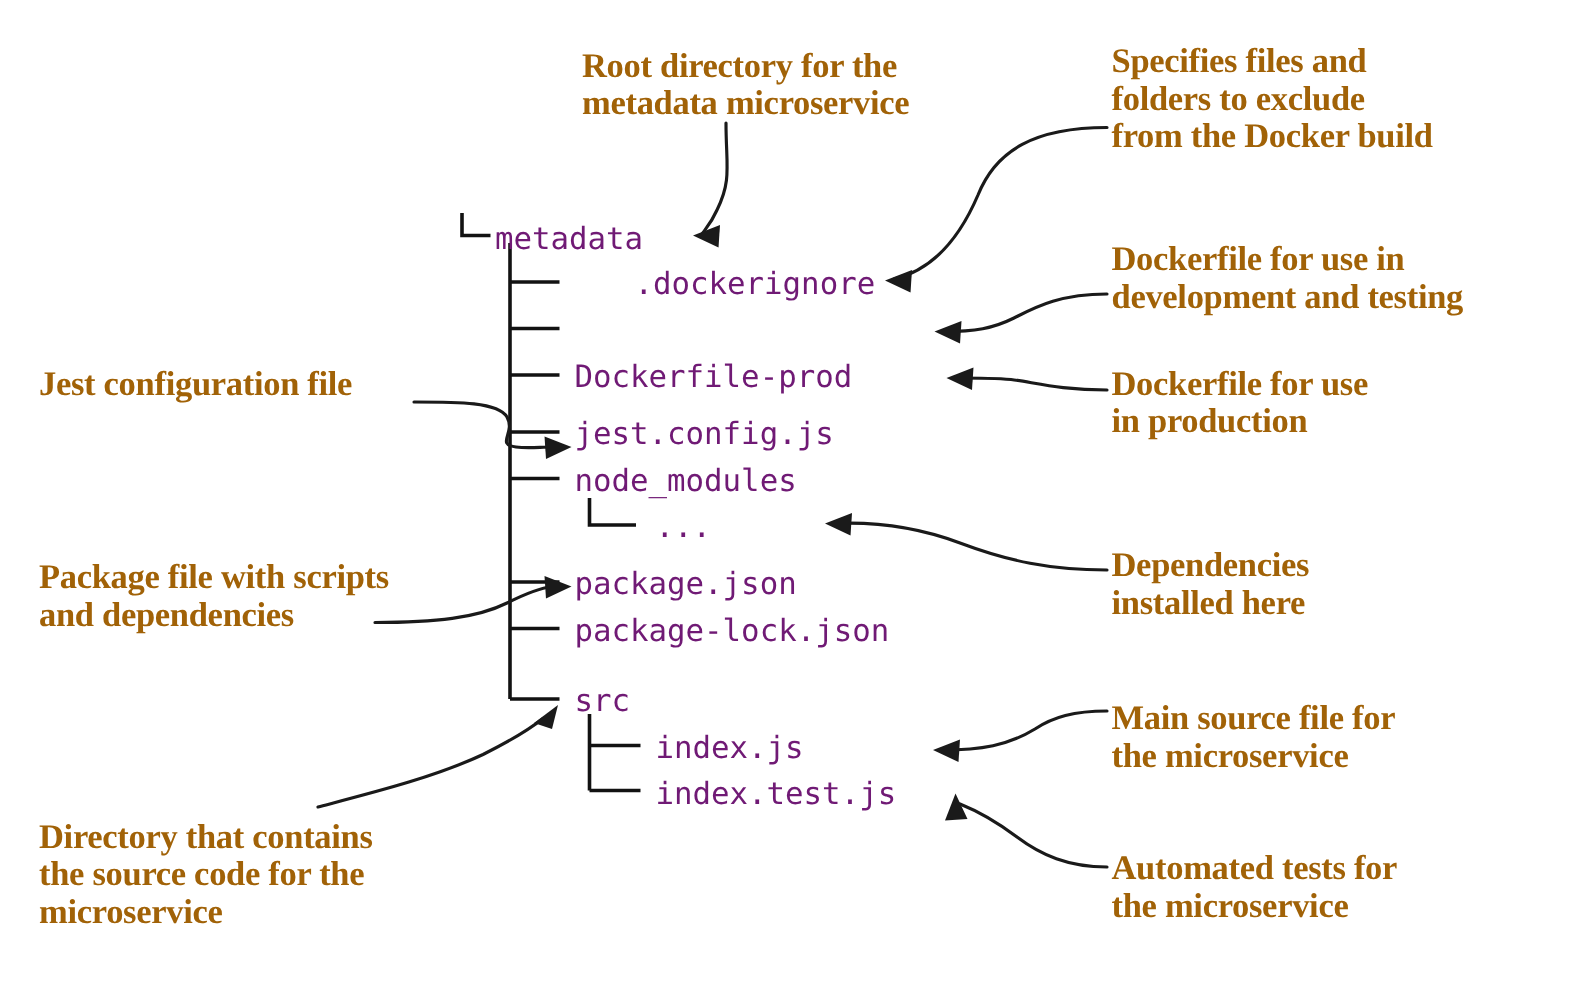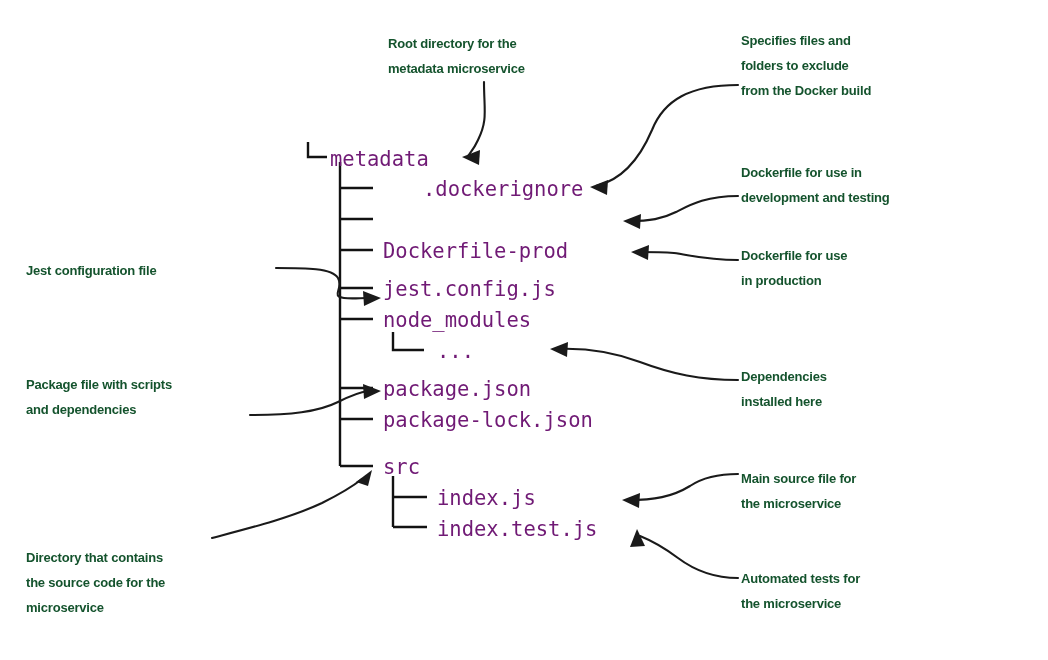--- a/index.html
+++ b/index.html
@@ -31,25 +31,25 @@
     font-size: 20.5px;
     line-height: 24px;
     color: #701a75;
     white-space: pre;
     letter-spacing: 0px;
   }
 
   
   .callout {
     position: absolute;
-    font-family: Liberation Sans, sans-serif;
+    font-family: Liberation Serif, serif;
     font-weight: bold;
-    font-size: 13px;
+    font-size: 23px;
     line-height: 25px;
-    color: #14532d;
+    color: #a16207;
     white-space: pre-line;
     letter-spacing: -0.2px;
   }
 
   
   #leaders {
     position: absolute;
     left: 0;
     top: 0;
     width: 1048px;
@@ -116,21 +116,21 @@
   <div class="callout" style="left:741px; top:28px;">Specifies files and
 folders to exclude
 from the Docker build</div>
 
   <div class="callout" style="left:741px; top:160px;">Dockerfile for use in
 development and testing</div>
 
   <div class="callout" style="left:741px; top:243px;">Dockerfile for use
 in production</div>
 
-  <div class="callout" style="left:26px; top:258px;text-align:center;">Jest configuration file</div>
+  <div class="callout" style="left:26px; top:243px;text-align:center;">Jest configuration file</div>
 
   <div class="callout" style="left:741px; top:364px;">Dependencies
 installed here</div>
 
   <div class="callout" style="left:26px; top:372px;">Package file with scripts
 and dependencies</div>
 
   <div class="callout" style="left:26px; top:545px;">Directory that contains
 the source code for the
 microservice</div>

